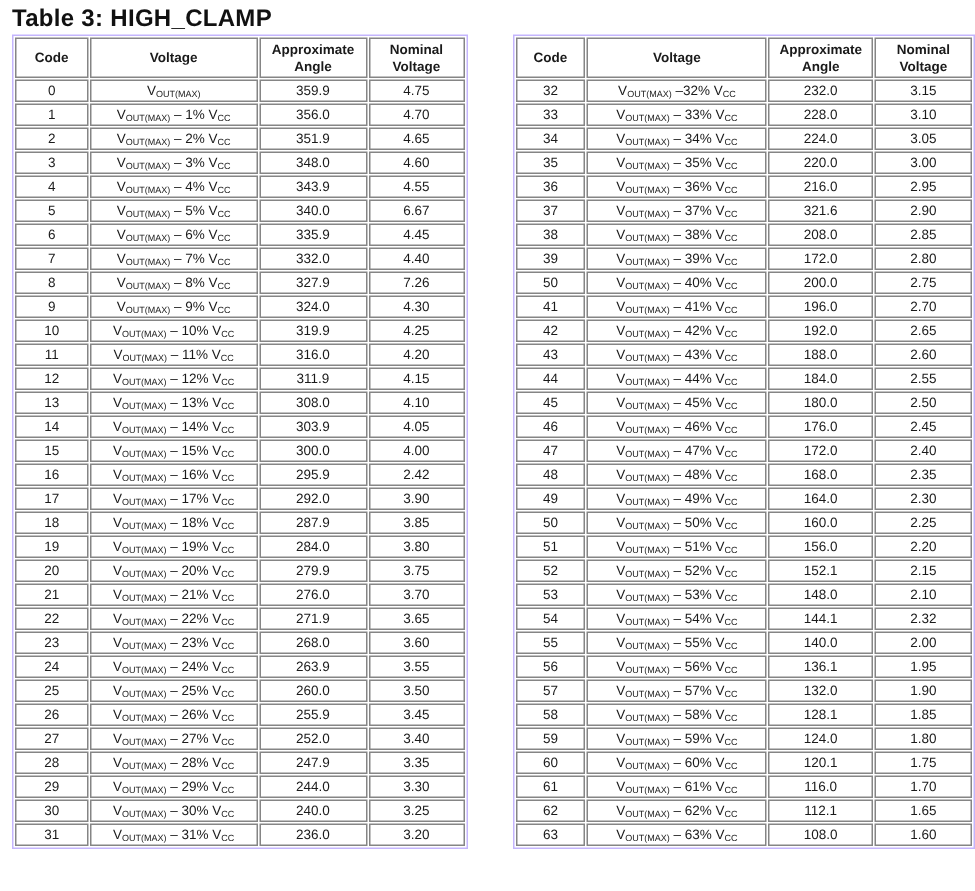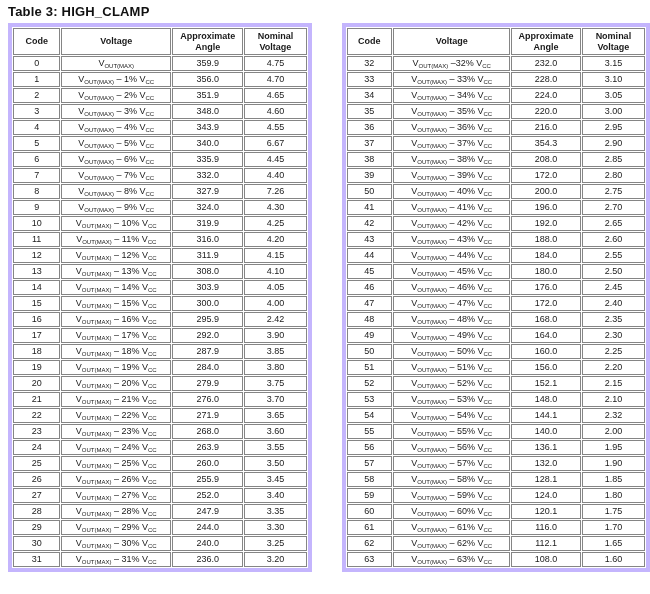--- a/index.html
+++ b/index.html
@@ -8,36 +8,36 @@
     width: 650px; height: 594px;
     background: #ffffff;
     font-family: "Liberation Sans", sans-serif;
     color: #1a1a1a;
     position: relative;
     overflow: hidden;
   }
   .doc-title {
     position: absolute;
     left: 8px; top: 4px;
-    font-size: 13px;
+    font-size: 16px;
     font-weight: 700;
     color: #111;
     letter-spacing: 0.2px;
   }
   .tables-wrap {
     position: absolute;
     left: 8px; top: 23px;
     display: flex;
     gap: 30px;
     align-items: flex-start;
   }
   table.clamp {
     border-collapse: separate;
     border-spacing: 1px;
-    border: 4px solid #c4b5fd;
+    border: 1px solid #c4b5fd;
     table-layout: fixed;
     background: #fff;
   }
   table.clamp th, table.clamp td {
     border: 1px solid #858585;
     background: #fff;
     text-align: center;
     vertical-align: middle;
     overflow: hidden;
   }
@@ -332,21 +332,21 @@
         </tr>
         <tr>
           <td>36</td>
           <td>V<sub>OUT(MAX)</sub> – 36% V<sub>CC</sub></td>
           <td>216.0</td>
           <td>2.95</td>
         </tr>
         <tr>
           <td>37</td>
           <td>V<sub>OUT(MAX)</sub> – 37% V<sub>CC</sub></td>
-          <td>354.3</td>
+          <td>321.6</td>
           <td>2.90</td>
         </tr>
         <tr>
           <td>38</td>
           <td>V<sub>OUT(MAX)</sub> – 38% V<sub>CC</sub></td>
           <td>208.0</td>
           <td>2.85</td>
         </tr>
         <tr>
           <td>39</td>

